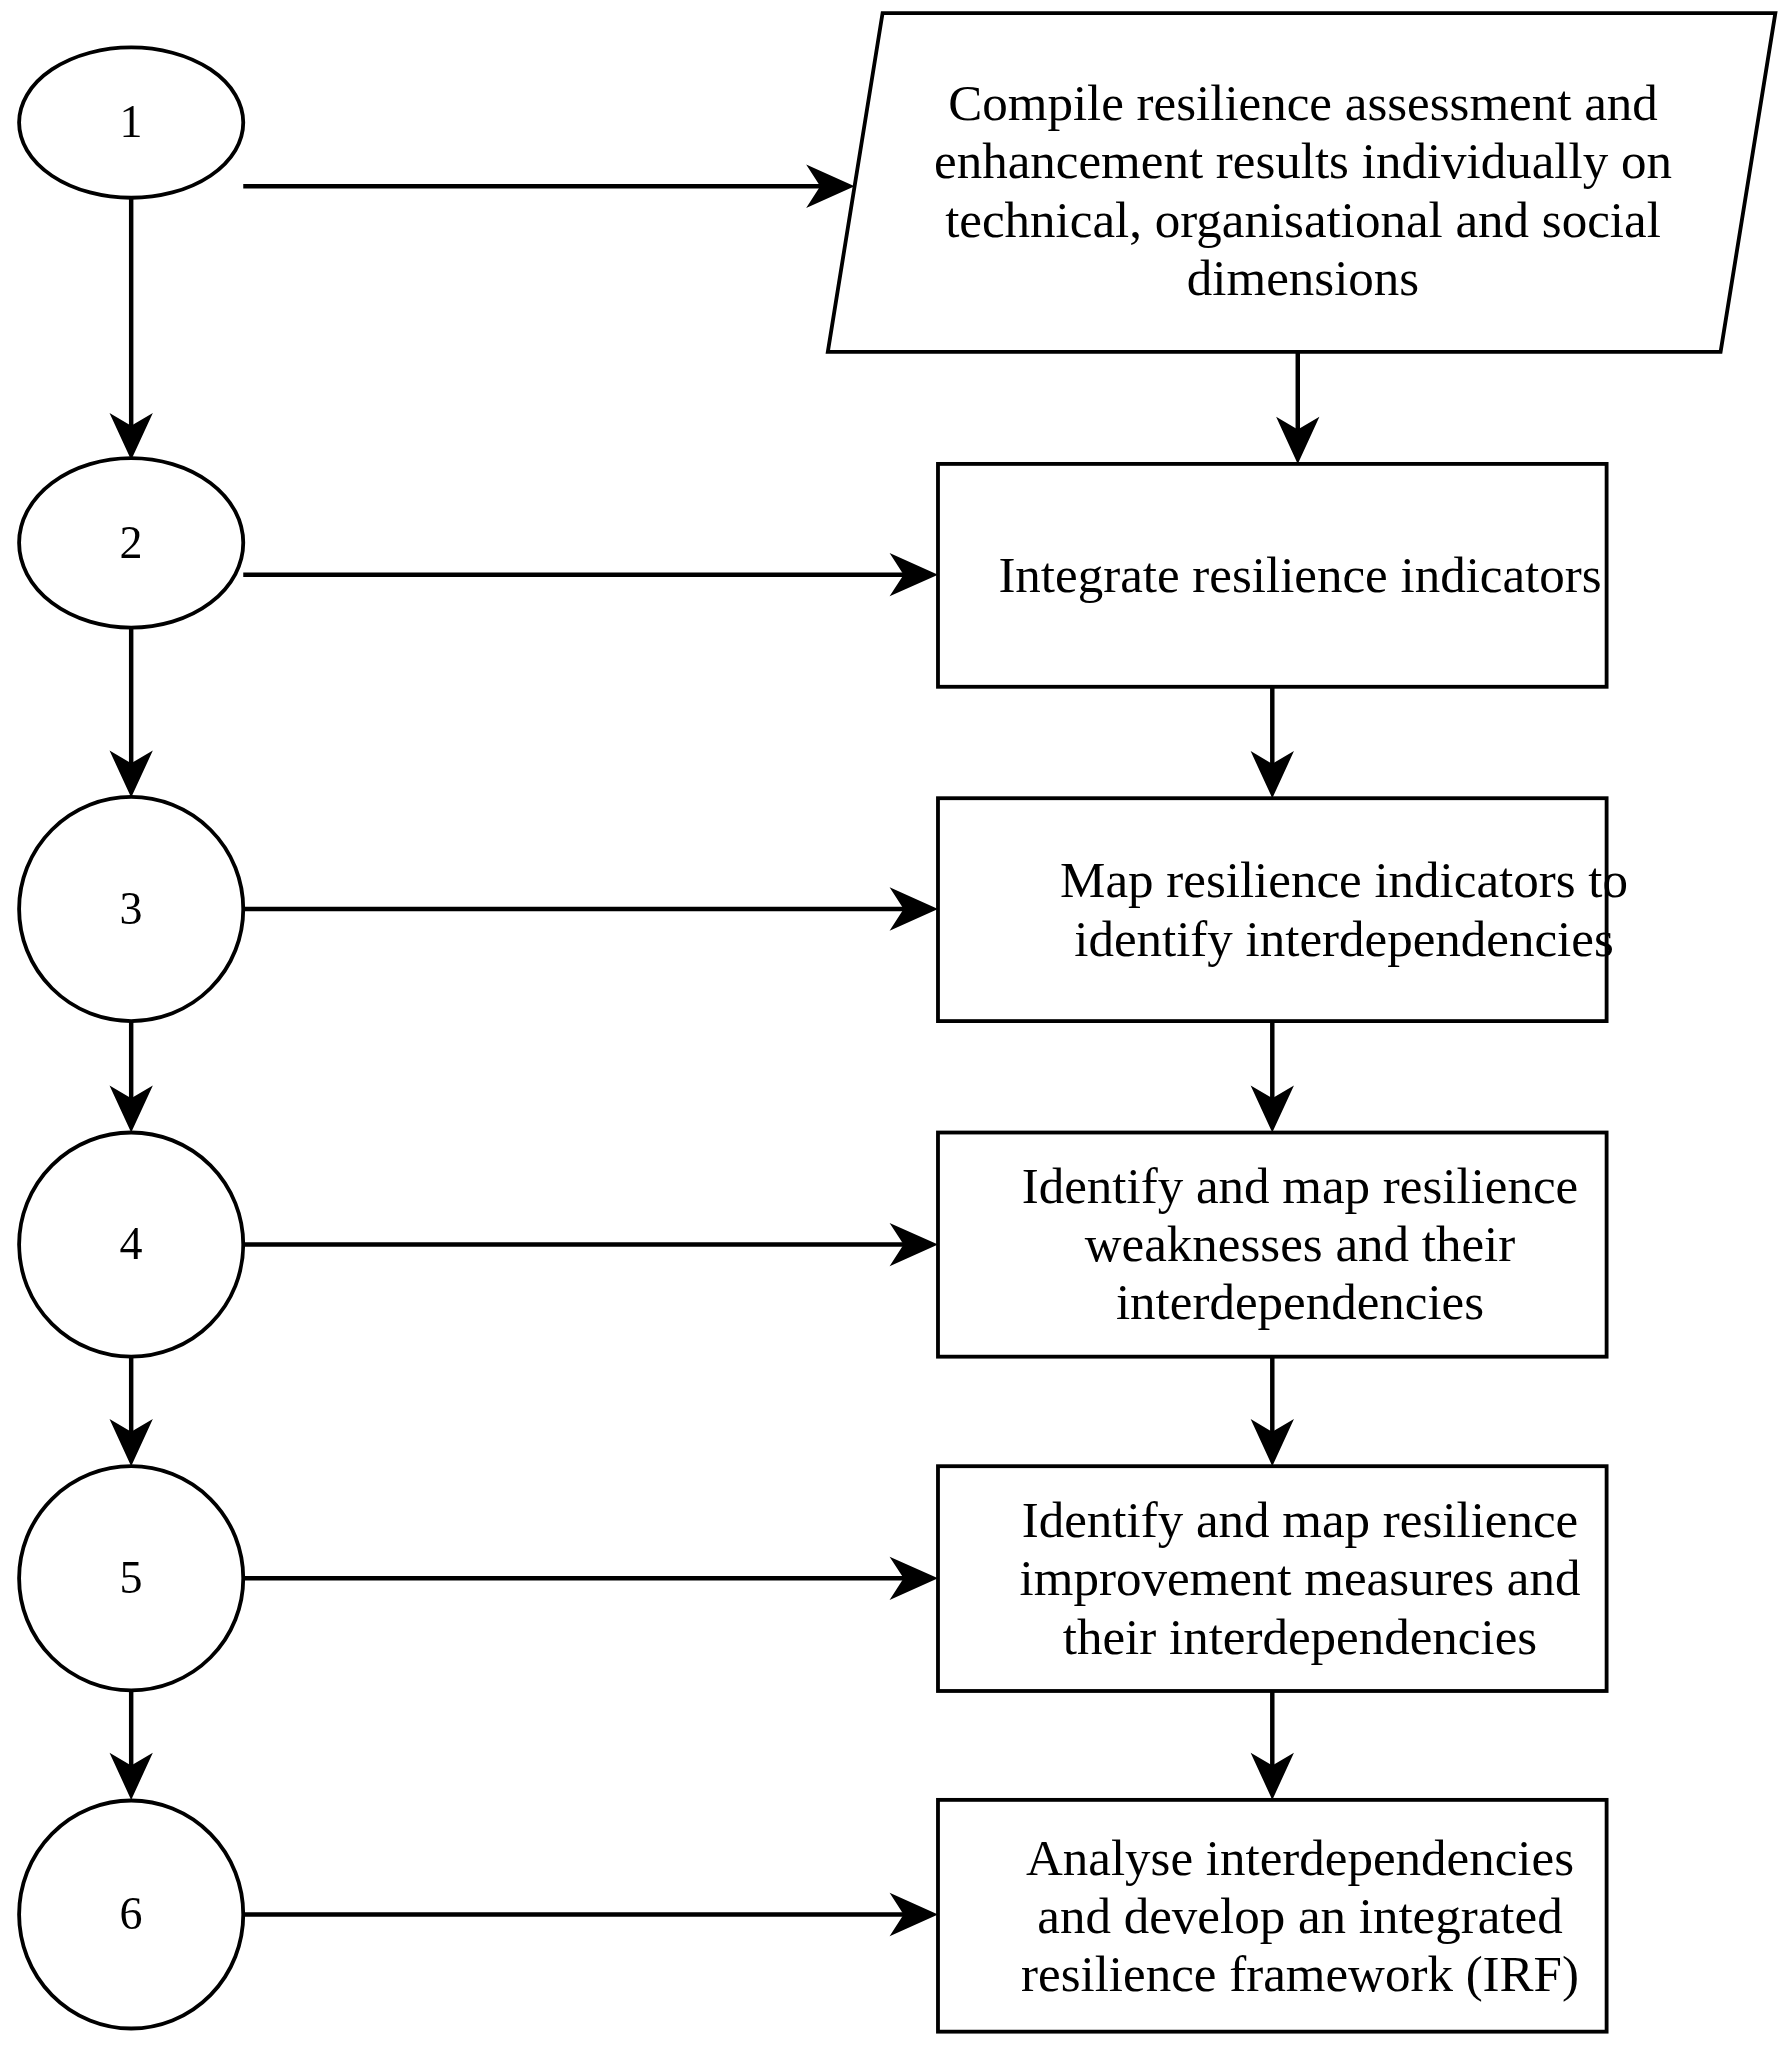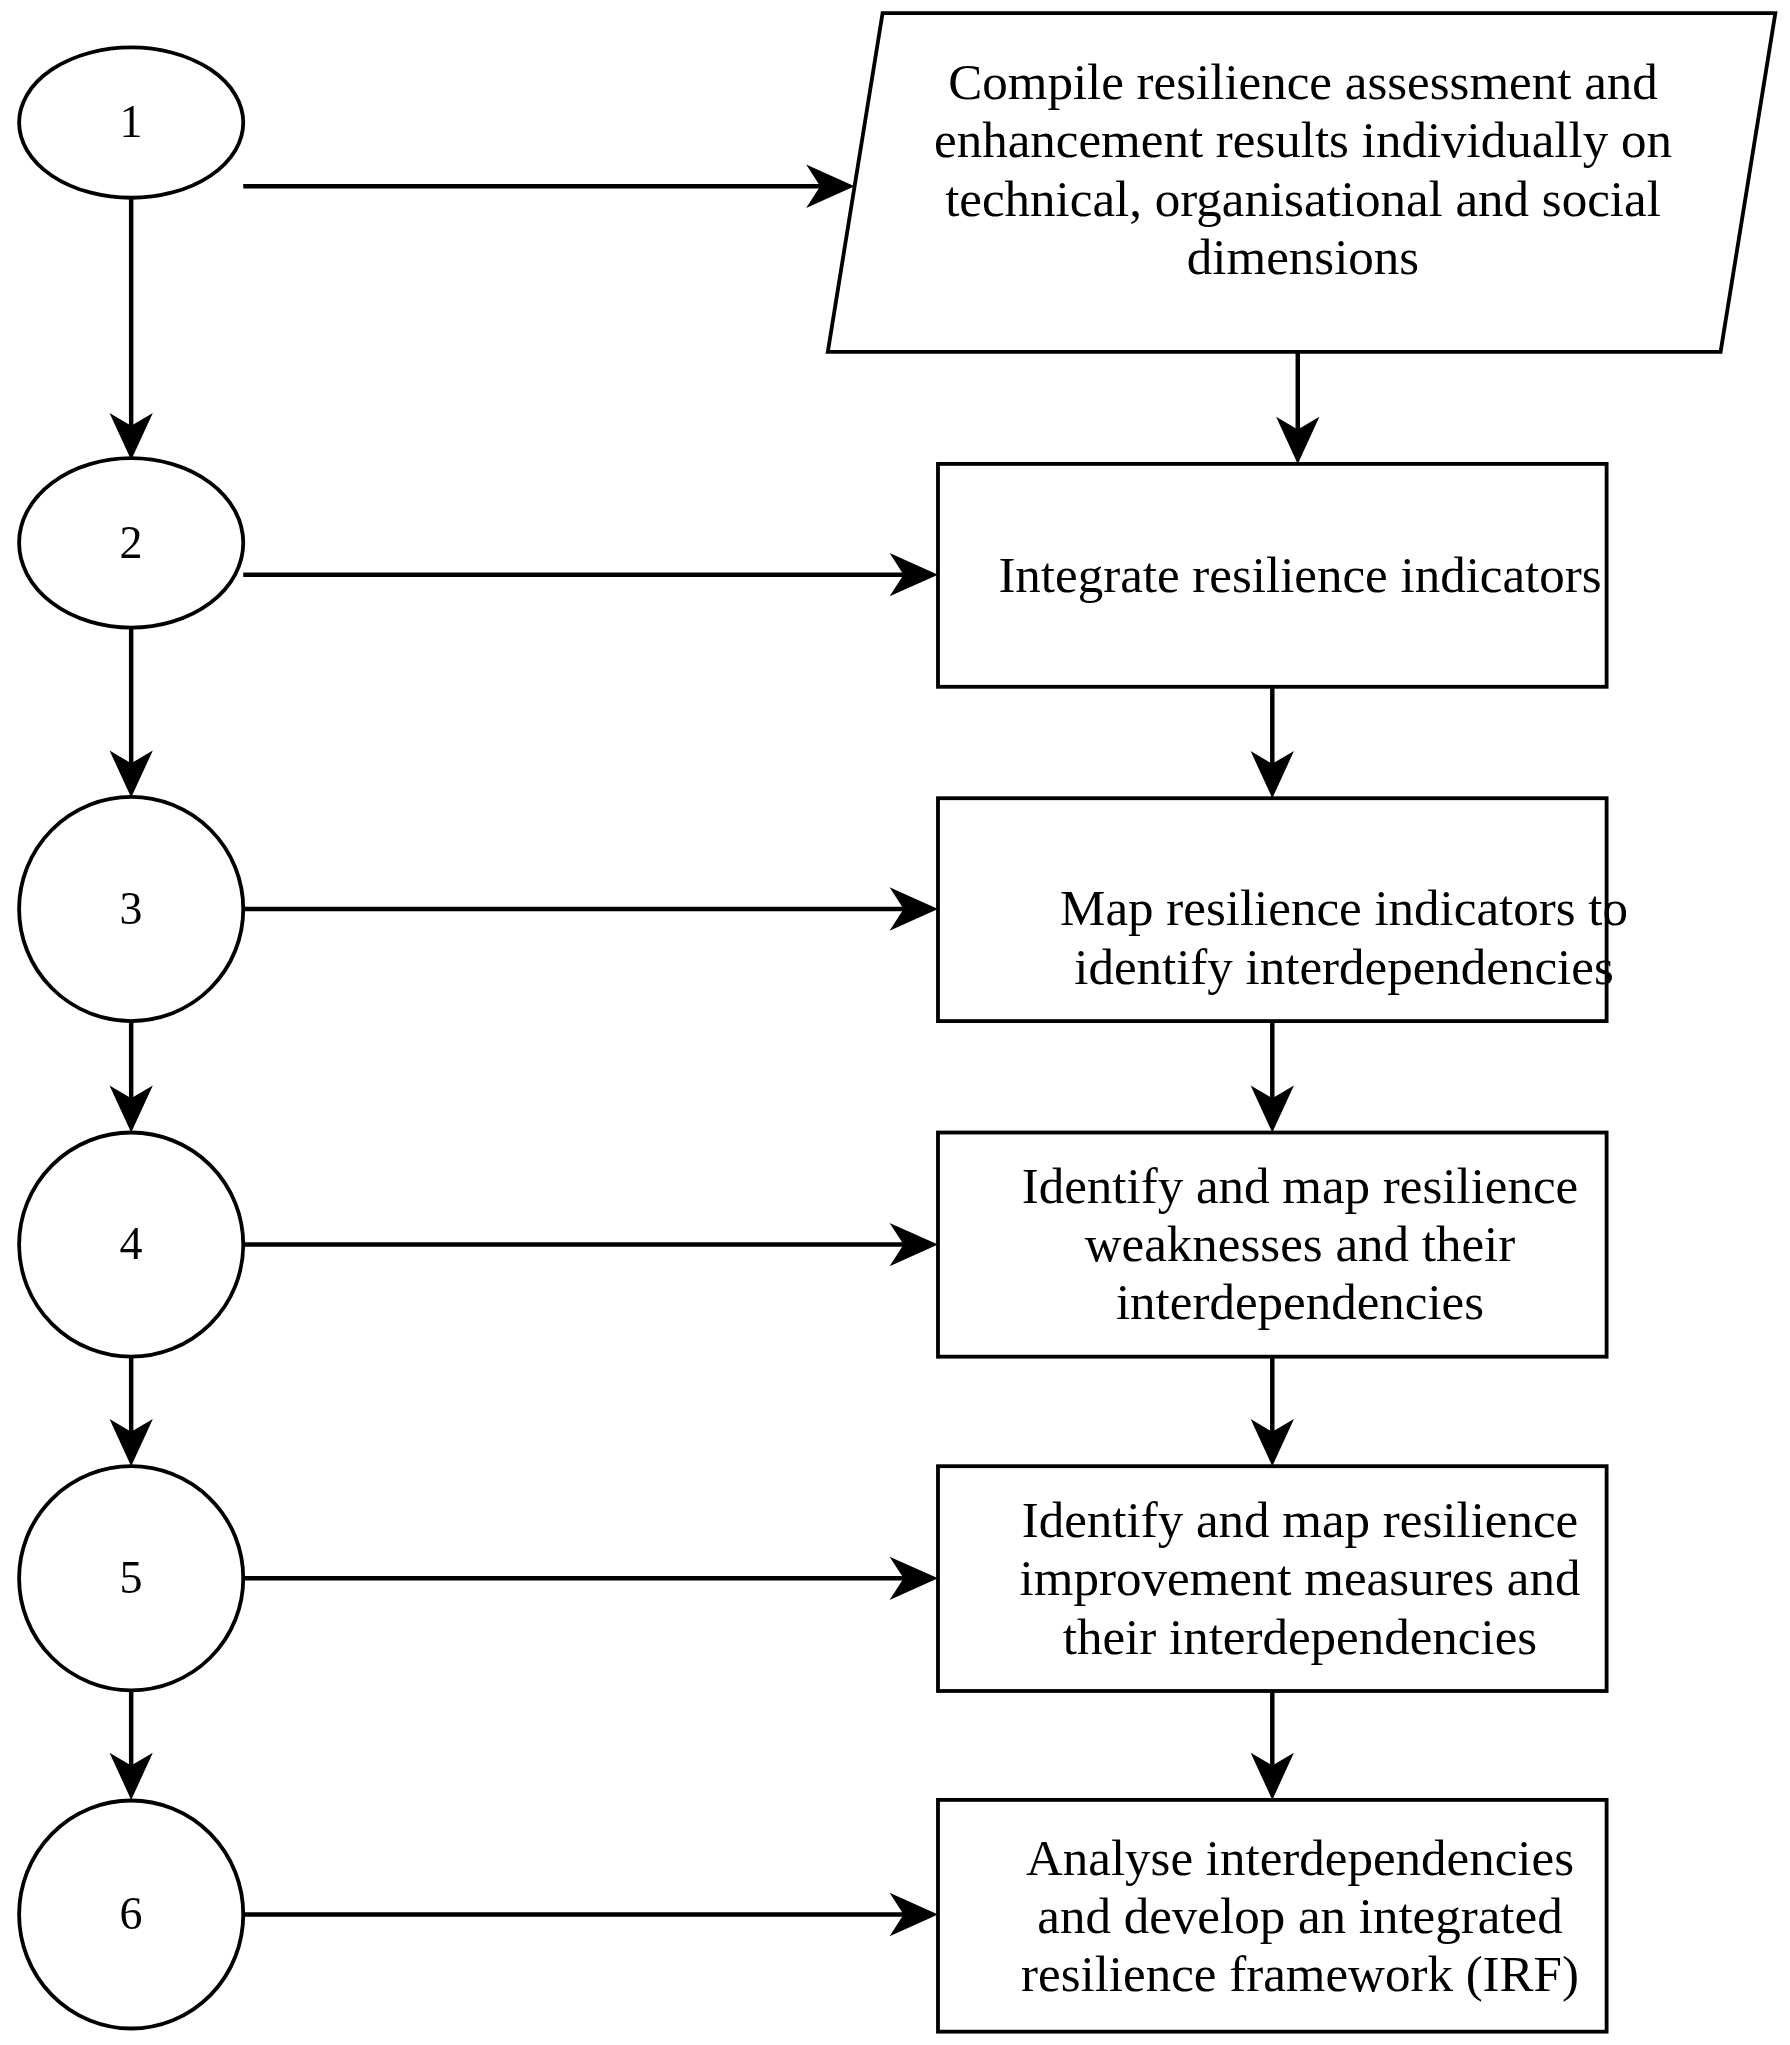--- a/index.html
+++ b/index.html
@@ -151,28 +151,28 @@
 
   </svg>
 
   <div class="txt step-num" style="left:19px;  top:85px;  width:224px; height:75px;">1</div>
   <div class="txt step-num" style="left:19px;  top:506px;  width:224px; height:75px;">2</div>
   <div class="txt step-num" style="left:19px;  top:872px; width:224px; height:75px;">3</div>
   <div class="txt step-num" style="left:19px;  top:1207px; width:224px; height:75px;">4</div>
   <div class="txt step-num" style="left:19px;  top:1541px; width:224px; height:75px;">5</div>
   <div class="txt step-num" style="left:19px;  top:1877px; width:224px; height:75px;">6</div>
 
-  <div class="txt para-label" style="left:892px; top:13px; width:822px; height:313px;text-align:center;">Compile resilience assessment and
+  <div class="txt para-label" style="left:892px; top:34px; width:822px; height:313px;text-align:center;">Compile resilience assessment and
 enhancement results individually on
 technical, organisational and social
 dimensions</div>
 
   <div class="txt box-label" style="left:941px; top:464px;  width:662px; height:223px;">Integrate resilience indicators</div>
 
-  <div class="txt box-label" style="left:941px; top:826px; width:750px; height:223px;">Map resilience indicators to
+  <div class="txt box-label" style="left:941px; top:798px; width:750px; height:223px;">Map resilience indicators to
 identify interdependencies</div>
 
   <div class="txt box-label" style="left:941px; top:1132px; width:662px; height:224px;">Identify and map resilience
 weaknesses and their
 interdependencies</div>
 
   <div class="txt box-label" style="left:941px; top:1466px; width:662px; height:225px;">Identify and map resilience
 improvement measures and
 their interdependencies</div>
 

